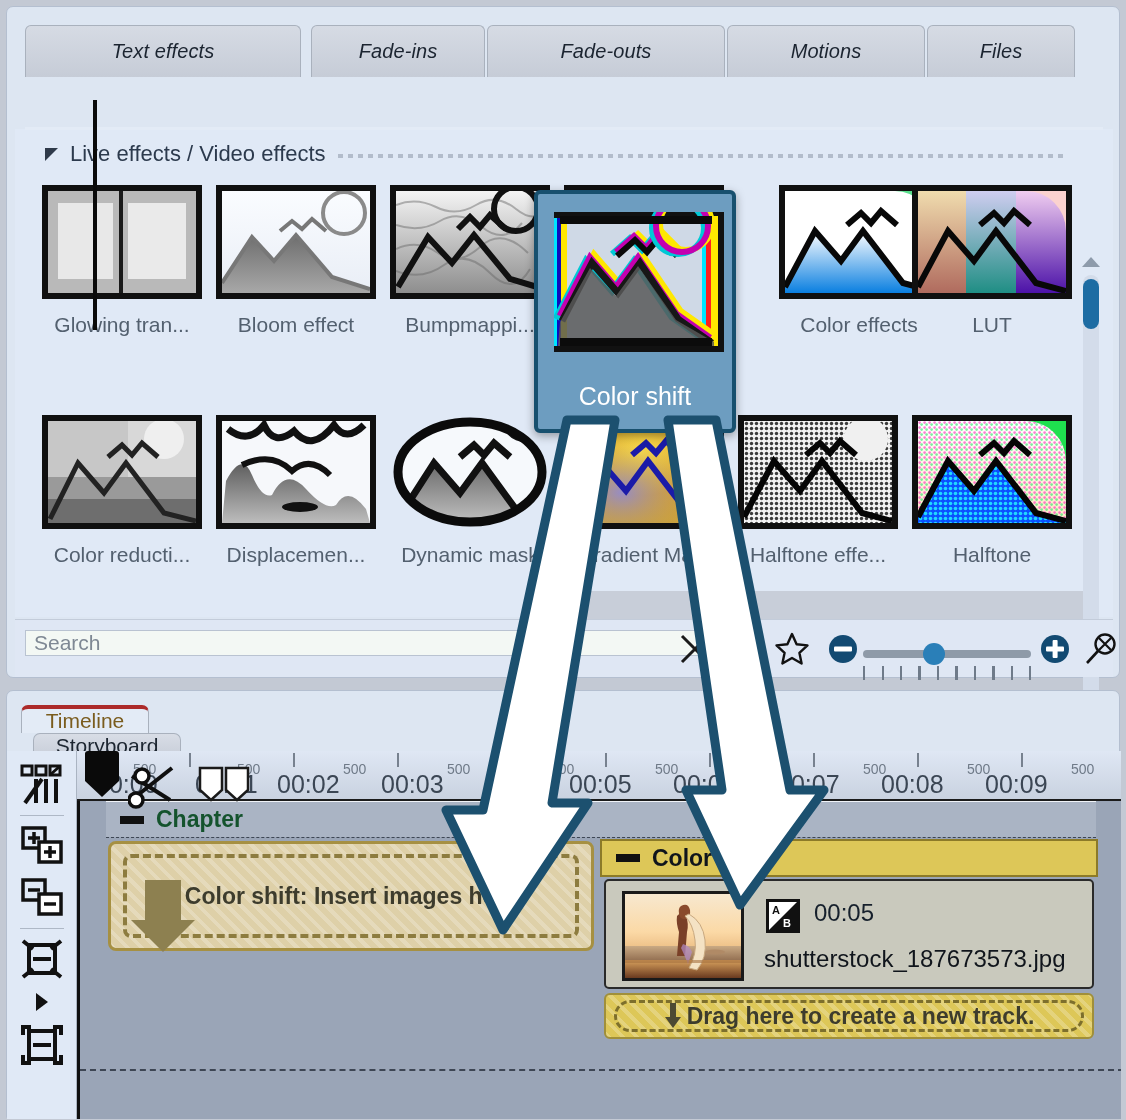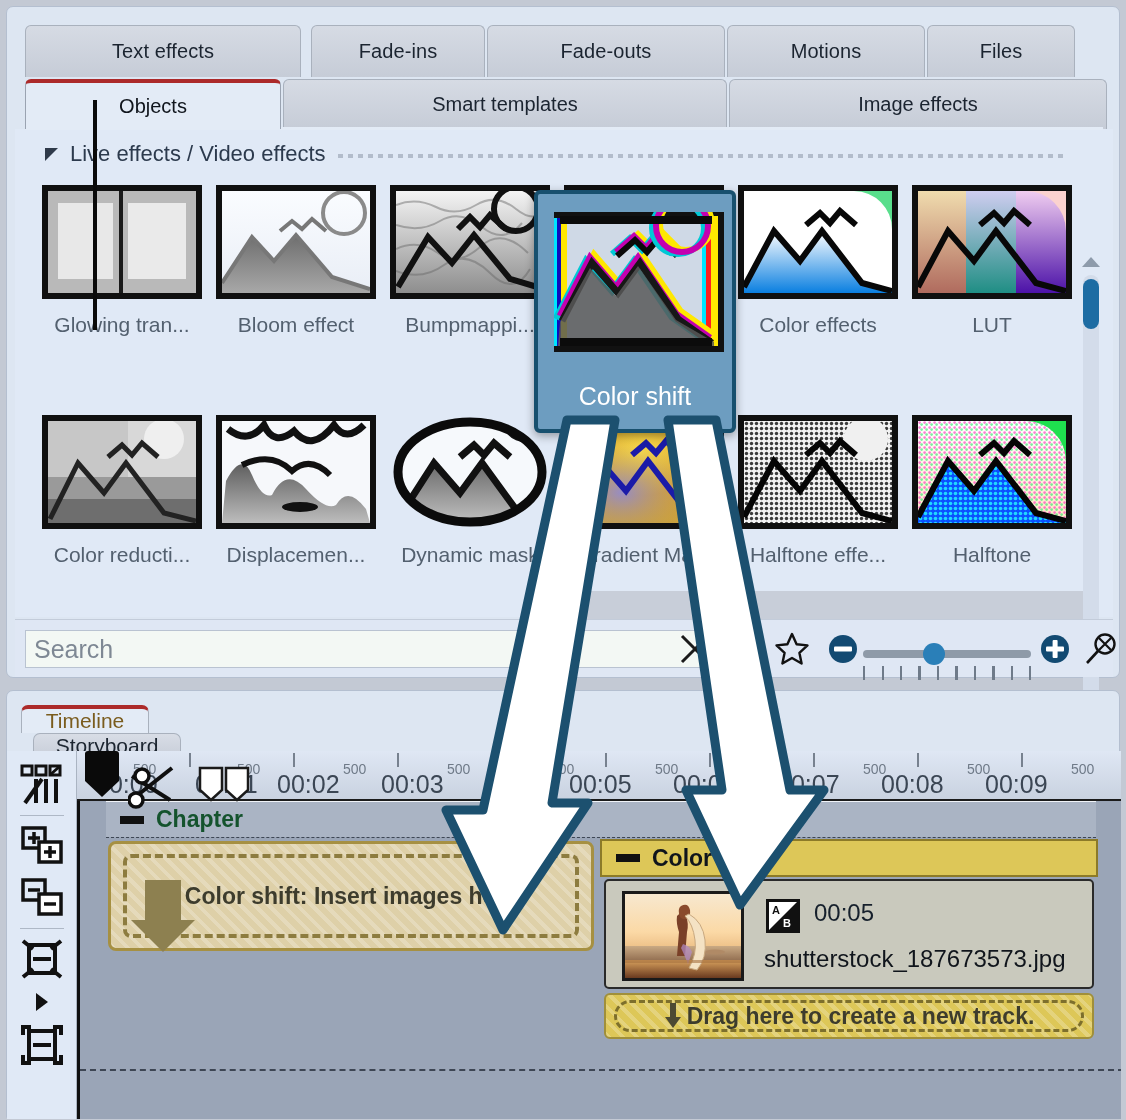--- a/index.html
+++ b/index.html
@@ -8,21 +8,21 @@
     width:1126px; height:1120px; position:relative; overflow:hidden;
     font-family:"Liberation Sans", sans-serif;
     background:#c3c9d4;
   }
   
   #effects-panel{
     position:absolute; left:6px; top:6px; width:1114px; height:672px;
     background:#dde6f2; border:1px solid #b4bfd0; border-radius:7px;
   }
   
-  .tabrow1{ position:absolute; left:18px; top:18px; height:52px; display:flex; }
+  .tabrow1{ position:absolute; left:18px; top:18px; height:52px; display:flex;font-style:italic; }
   .tab-top{
     height:52px; background:#cdd3dd; border:1px solid #a9b1bd;
     border-bottom:none; border-radius:6px 6px 0 0;
     display:flex; align-items:center; justify-content:center;
     font-size:20px; color:#1b2430; letter-spacing:.1px;
     background-image:linear-gradient(#d6dbe4,#c6ccd7);
   }
   .tabrow2{ position:absolute; left:18px; top:72px; height:50px; display:flex; }
   .tab-second{
     height:50px; background-image:linear-gradient(#d6dbe4,#c6ccd7);
@@ -95,23 +95,23 @@
   .sb-up{ top:4px; border-left:9px solid transparent;border-right:9px solid transparent;border-bottom:10px solid #8e9bab;}
   .sb-dn{ bottom:4px; border-left:9px solid transparent;border-right:9px solid transparent;border-top:10px solid #8e9bab;}
   .sb-track{ position:absolute; left:10px; top:22px; width:16px; height:440px; background:#d3dcea; border-radius:8px; }
   .sb-thumb{ position:absolute; left:10px; top:26px; width:16px; height:50px; background:#1d6ca3; border-radius:8px; }
   
   #searchbar{
     position:absolute; left:8px; top:612px; width:1098px; height:58px;
     background:#dfe7f4; border-top:1px solid #c3ccda;
   }
   #search-input{
-    position:absolute; left:10px; top:10px; width:690px; height:38px;
+    position:absolute; left:10px; top:10px; width:690px; height:26px;
     background:#f3f8f4; border:1px solid #b9c3d1;
-    font-size:25px; color:#7b8694; padding:0 8px; font-family:"Liberation Sans",sans-serif;
+    font-size:21px; color:#7b8694; padding:0 8px; font-family:"Liberation Sans",sans-serif;
   }
   #search-input::placeholder{ color:#7e8894; opacity:1; }
   .sb-icon{ position:absolute; top:8px; height:42px; display:flex; align-items:center; justify-content:center; }
   #zoom-slider{
     position:absolute; left:848px; top:30px; width:168px; height:8px;
     background:#8e9aa8; border-radius:4px;
   }
   #zoom-knob{
     position:absolute; left:60px; top:-7px; width:22px; height:22px; border-radius:11px; background:#2a7fb8;
   }
@@ -245,31 +245,20 @@
         <span>Fade-outs</span>
       </div>
     <div class="tab-top" style="width:198px;margin-left:2px">
         <span>Motions</span>
       </div>
     <div class="tab-top" style="width:148px;margin-left:2px">
         <span>Files</span>
       </div>
   </div>
 
-  <div class="tabrow2">
-    <div class="tab-second active" style="width:256px">
-        <span>Objects</span>
-      </div>
-    <div class="tab-second" style="width:444px;margin-left:2px">
-        <span>Smart templates</span>
-      </div>
-    <div class="tab-second" style="width:378px;margin-left:2px">
-        <span>Image effects</span>
-      </div>
-  </div>
   <div class="tab-underline"></div>
 
   <div id="effects-content">
 
     <div class="group-header">
       <div class="tri-collapse"></div>
       <div class="group-title">Live effects / Video effects</div>
       <div class="dotline"></div>
     </div>
 
@@ -339,21 +328,21 @@
           <div class="thumb">
             <svg width="148" height="102" viewBox="0 0 148 102">
               <rect width="148" height="102" fill="#cfd9e6"></rect>
               <rect x="0" y="0" width="6" height="102" fill="#ff0"></rect>
               <rect x="142" y="0" width="6" height="102" fill="#0ff"></rect>
             </svg>
           </div>
           <div class="cap">Color shift</div>
         </div>
 
-        <div class="eff" style="left:716px;top:0">
+        <div class="eff" style="left:757px;top:0">
           <div class="thumb">
             <svg width="148" height="102" viewBox="0 0 148 102">
               <defs>
                   <linearGradient id="cg1" x1="0" y1="0" x2="0" y2="1">
                     <stop offset="0" stop-color="#ffffff"></stop>
                     <stop offset="1" stop-color="#0a7fe0"></stop>
                   </linearGradient>
                 </defs>
               <rect width="148" height="102" fill="#ffffff"></rect>
               <path d="M110 0 A38 38 0 0 1 148 38 L148 0 Z" fill="#59de8c"></path>

